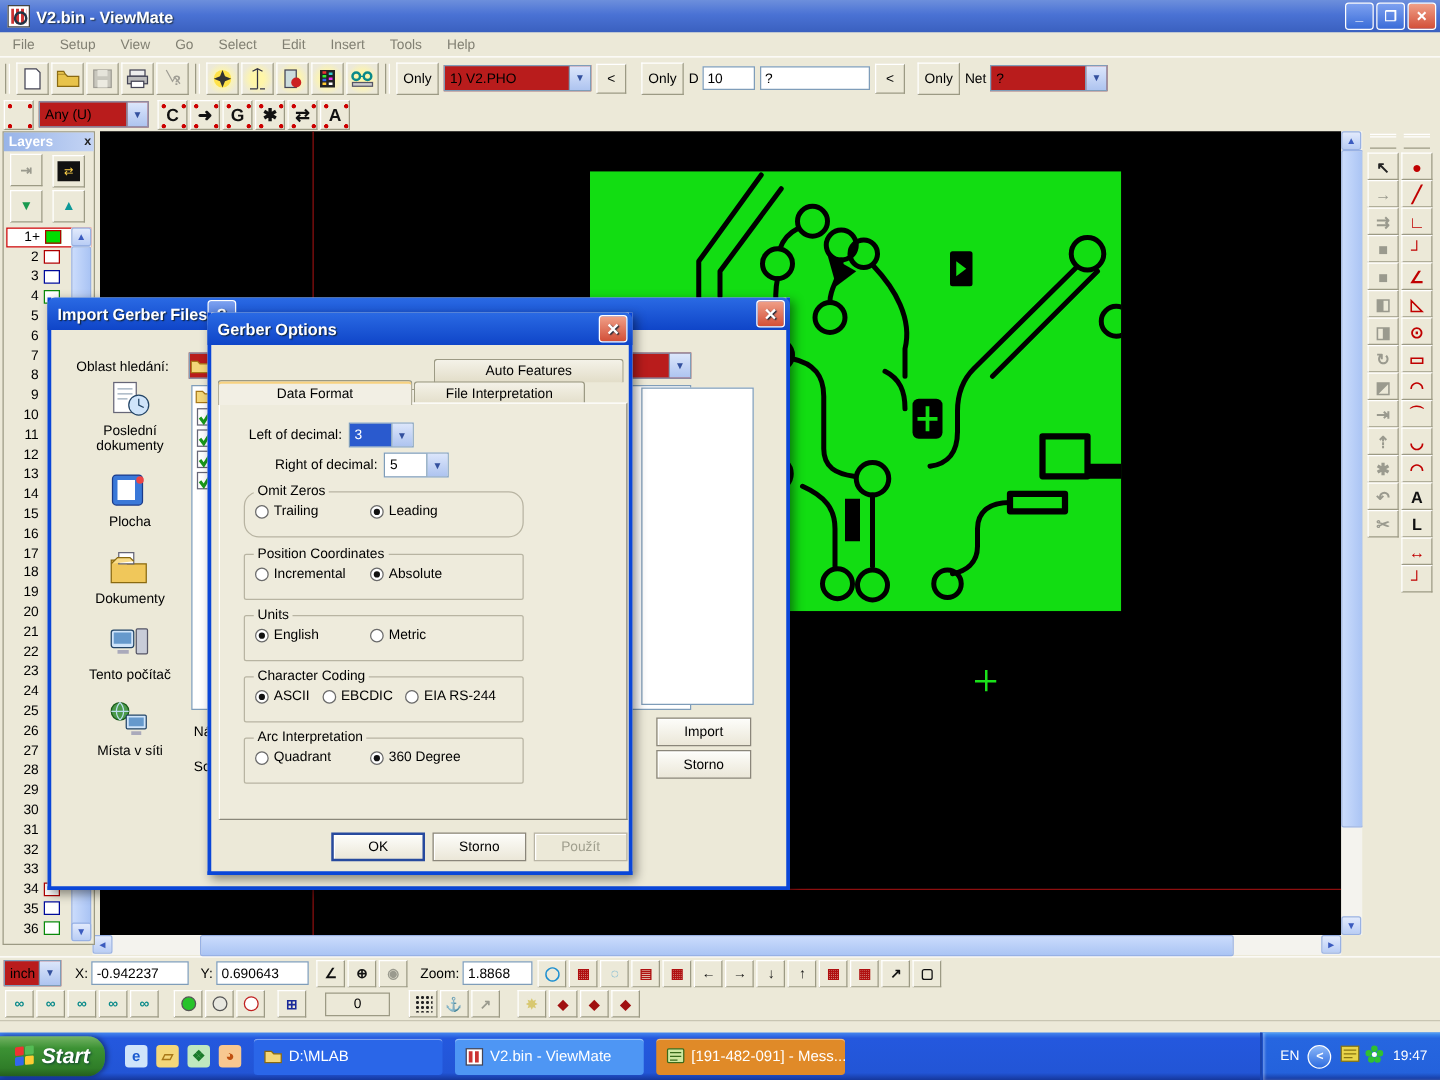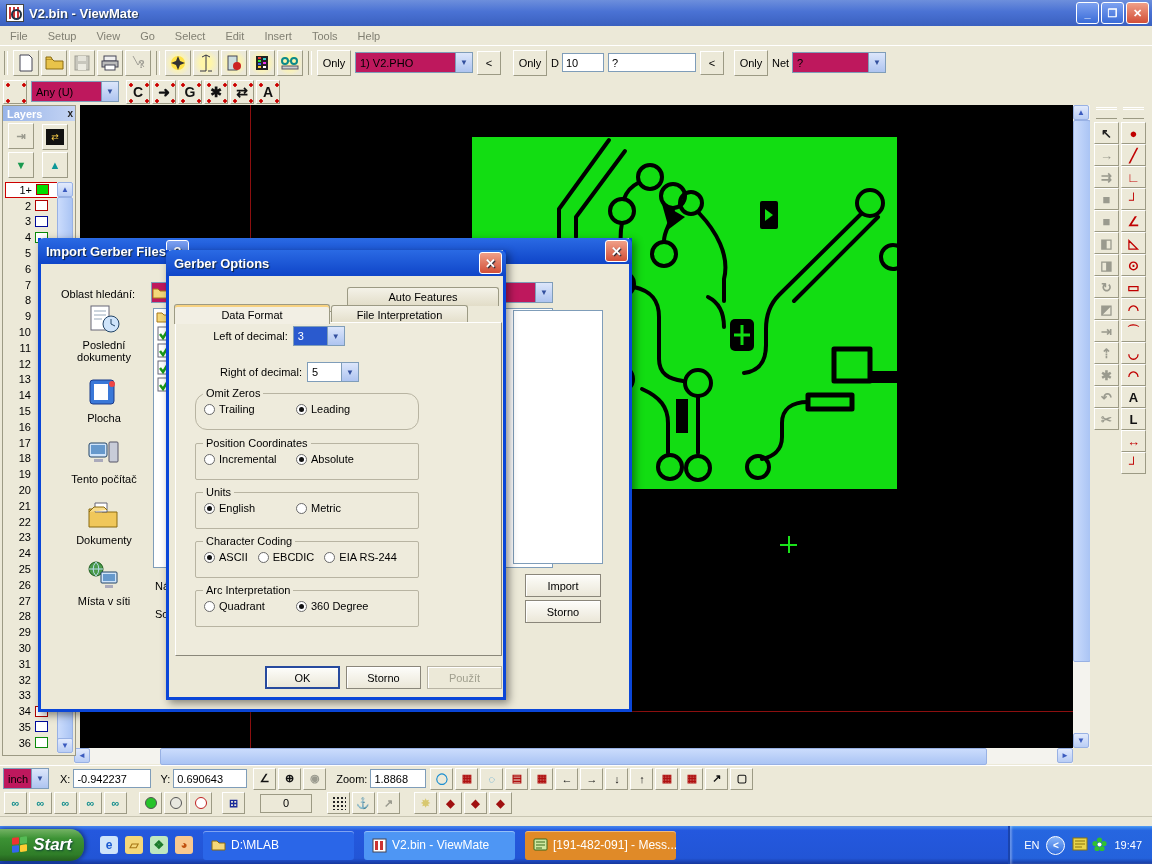--- a/index.html
+++ b/index.html
@@ -27,21 +27,21 @@
   .tb1{top:45px;height:33px;border-top:1px solid #fff;}
   .tb2{top:78px;height:27px;}
   .btn{width:26px;height:26px;border:1px solid;border-color:#fff #9c9a84 #9c9a84 #fff;background:#ece9d8;
     display:flex;align-items:center;justify-content:center;margin:0 1px;box-sizing:border-box;}
   .btn.small{width:24px;height:24px;}
   .btn.dis svg{opacity:.45;filter:grayscale(1);}
   .btn.glow{background:radial-gradient(circle,#fff6a8 30%,#ece9d8 75%);}
   .tb-sep{width:2px;height:24px;border-left:1px solid #9c9a84;border-right:1px solid #fff;margin:0 4px;}
   .field{border:1px solid #7f9db9;background:#fff;height:19px;display:flex;align-items:center;
     padding:0 3px;box-sizing:border-box;}
-  .combo{border:1px solid #7f9db9;background:#be185d;height:21px;display:flex;align-items:center;box-sizing:border-box;}
+  .combo{border:1px solid #7f9db9;background:#b91c1c;height:21px;display:flex;align-items:center;box-sizing:border-box;}
   .combo .txt{flex:1;padding:0 4px;white-space:nowrap;overflow:hidden;}
   .combo .arrow,.spin{width:16px;height:100%;background:linear-gradient(180deg,#dce6fb,#aec4f0);
     border-left:1px solid #7f9db9;color:#33509e;font-size:8px;display:flex;align-items:center;justify-content:center;}
   .lbl{padding:0 3px;}
   .dotbg{background-image:radial-gradient(circle at 4px 4px,#c00 1.5px,transparent 2px),
     radial-gradient(circle at 20px 4px,#c00 1.5px,transparent 2px),
     radial-gradient(circle at 4px 20px,#c00 1.5px,transparent 2px),
     radial-gradient(circle at 20px 20px,#c00 1.5px,transparent 2px);}
   .g{font-weight:bold;font-size:14px;line-height:1;}
   
@@ -678,34 +678,34 @@
         <div class="place">
      <span class="pic"><svg width="34" height="32">
               <rect x="3" y="3" width="24" height="24" rx="3" fill="#3a78d8" stroke="#1a3a8a"></rect>
               <rect x="7" y="7" width="14" height="16" fill="#fff"></rect>
               <circle cx="25" cy="7" r="3" fill="#e44"></circle>
             </svg></span>
      <span>Plocha</span>
    </div>
         <div class="place">
      <span class="pic"><svg width="34" height="32">
+              <path d="M2,10 h10 l3,3 h15 v15 h-28 z" fill="#f0c75a" stroke="#8a6a10"></path>
+              <path d="M8,4 h12 v9 h-12 z" fill="#fff" stroke="#667"></path>
+              <path d="M2,13 l5,-5 h10 l3,3" fill="#f8dc8a" stroke="#8a6a10"></path>
+            </svg></span>
+     <span>Dokumenty</span>
+   </div>
+        <div class="place">
+     <span class="pic"><svg width="34" height="32">
               <rect x="2" y="5" width="18" height="14" rx="2" fill="#cfe4fa" stroke="#246"></rect>
               <rect x="4" y="7" width="14" height="9" fill="#69c"></rect>
               <rect x="7" y="21" width="9" height="3" fill="#aab"></rect>
               <rect x="22" y="4" width="9" height="20" rx="1" fill="#c8ccd8" stroke="#556"></rect>
             </svg></span>
      <span>Tento počítač</span>
-   </div>
-        <div class="place">
-     <span class="pic"><svg width="34" height="32">
-              <path d="M2,10 h10 l3,3 h15 v15 h-28 z" fill="#f0c75a" stroke="#8a6a10"></path>
-              <path d="M8,4 h12 v9 h-12 z" fill="#fff" stroke="#667"></path>
-              <path d="M2,13 l5,-5 h10 l3,3" fill="#f8dc8a" stroke="#8a6a10"></path>
-            </svg></span>
-     <span>Dokumenty</span>
    </div>
         <div class="place">
      <span class="pic"><svg width="34" height="32">
               <circle cx="9" cy="9" r="7" fill="#4a9a4a" stroke="#1a5a1a"></circle>
               <path d="M2,9 h14 M9,2 a10,10 0 0 1 0,14 M9,2 a10,10 0 0 0 0,14" stroke="#bde" fill="none"></path>
               <rect x="14" y="12" width="16" height="11" rx="1" fill="#cfe4fa" stroke="#246"></rect>
               <rect x="16" y="14" width="12" height="7" fill="#69c"></rect>
               <rect x="18" y="25" width="8" height="3" fill="#aab"></rect>
             </svg></span>
      <span>Místa v síti</span>
@@ -754,21 +754,21 @@
       <span>Gerber Options</span>
       <span class="dlg-x">✕</span>
     </div>
     <div class="tabs">
       <div class="tab" style="left:3px;top:1px;width:168px;margin-top:24px;">RS274-X Options</div>
       <div class="tab" style="left:173px;top:1px;width:152px;">Auto Features</div>
       <div class="tab active" style="left:0px;top:18px;width:156px;">Data Format</div>
       <div class="tab" style="left:157px;top:19px;width:137px;">File Interpretation</div>
     </div>
     <div class="tabpage"></div>
-    <div class="fmrow" style="left:30px;top:76px;width:160px;justify-content:center;">
+    <div class="fmrow" style="left:30px;top:88px;width:160px;justify-content:flex-start;">
       <span>Left of decimal:</span>
       <span class="mini-combo hl" style="margin-left:5px;">
         <span class="val">3</span>
         <span class="arrow" style="width:16px;display:flex;align-items:center;justify-content:center;background:linear-gradient(180deg,#dce6fb,#aec4f0);border-left:1px solid #7f9db9;color:#33509e;font-size:8px;">▼</span>
       </span>
     </div>
     <div class="fmrow" style="left:30px;top:112px;width:160px;justify-content:flex-end;">
       <span>Right of decimal:</span>
       <span class="mini-combo" style="margin-left:5px;">
         <span class="val">5</span>

